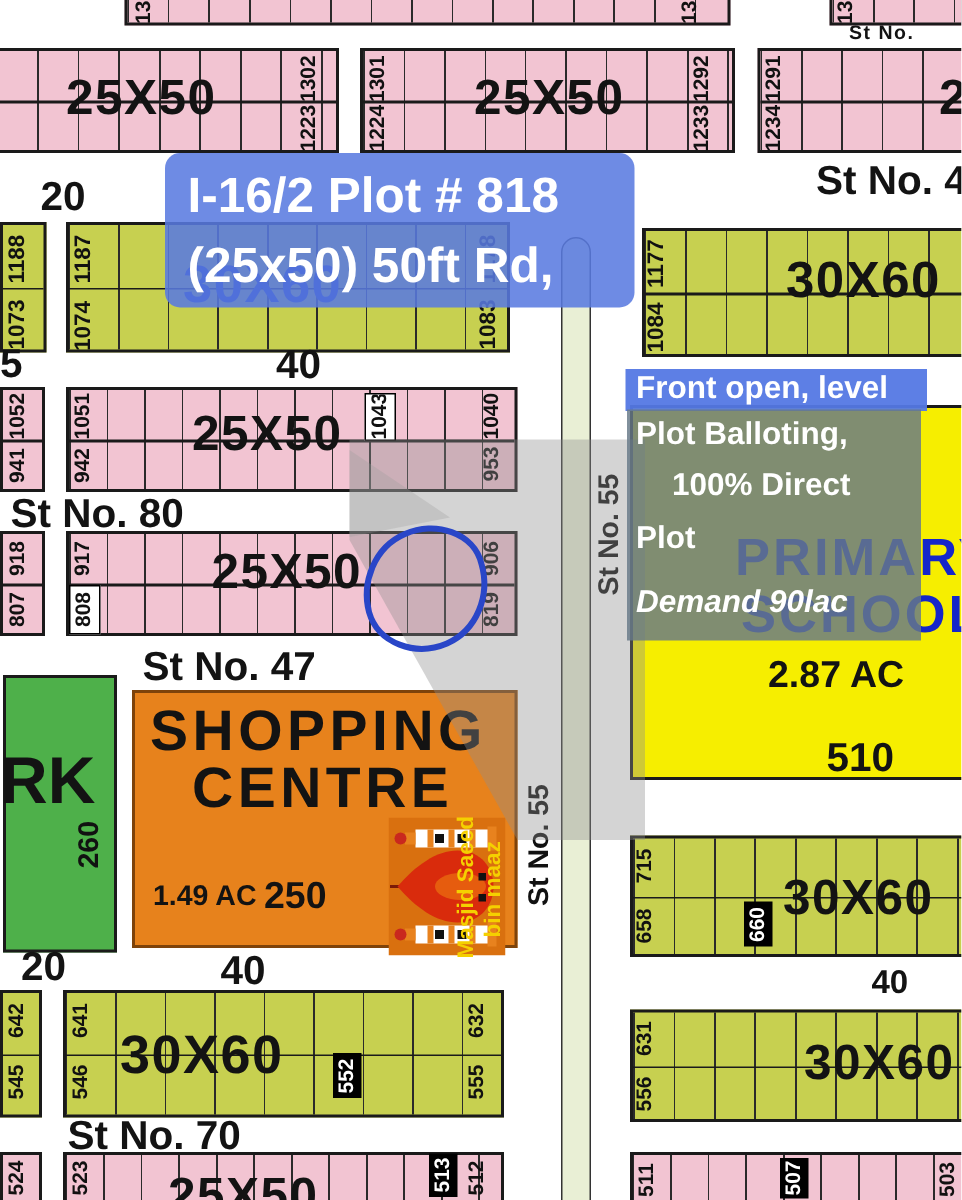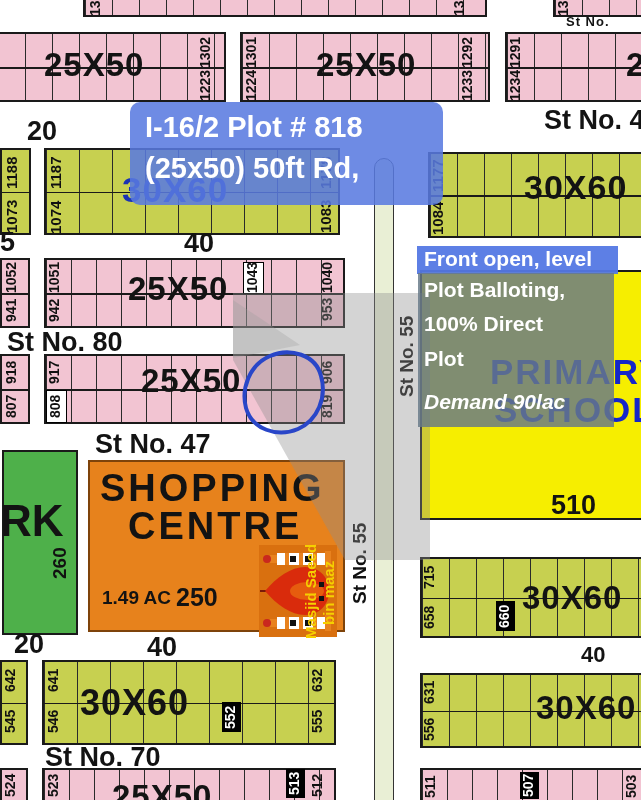--- a/index.html
+++ b/index.html
@@ -22,22 +22,22 @@
   .bb{background:#000;color:#fff;width:19px;line-height:17px;}
   .vnl{width:24px;font-size:19px;line-height:24px;}
   .vst{position:absolute;writing-mode:vertical-rl;transform:rotate(180deg);
        width:22px;font-weight:bold;font-size:19px;line-height:22px;text-align:center;color:#111;white-space:nowrap;}
   
   .sz{position:absolute;font-weight:bold;color:#131313;letter-spacing:1px;white-space:nowrap;line-height:1.05;}
   .st{position:absolute;font-weight:bold;color:#131313;white-space:nowrap;line-height:1.05;}
   .blue-txt{color:#1b33b4;}
   
   .title-overlay{position:absolute;left:110px;top:102px;width:313px;height:103px;border-radius:10px;
-      background:rgba(88,122,224,0.87);color:#fff;font-weight:bold;font-size:29px;line-height:1.42;
-      padding:5px 0 0 15px;box-sizing:border-box;margin-left:20px;}
+      background:rgba(88,122,224,0.87);color:#fff;font-weight:bold;font-size:33px;line-height:1.42;
+      padding:5px 0 0 15px;box-sizing:border-box;}
   .note-header{position:absolute;left:417px;top:246px;width:201px;height:28px;background:rgba(84,120,228,0.95);}
   .note-panel{position:absolute;left:418px;top:273px;width:196px;height:154px;background:rgba(104,122,136,0.83);}
   .note-line{position:absolute;color:#fff;font-weight:bold;font-size:21px;white-space:nowrap;}
   .svg-abs{position:absolute;left:0;top:0;pointer-events:none;}
   .road{position:absolute;left:374px;top:158px;width:20px;height:645px;background:#e9efd5;
         border:1.5px solid #333;border-radius:10px 10px 0 0;box-sizing:border-box;}
   .mosque-wrap{position:absolute;left:252px;top:552px;width:92px;height:78px;transform:rotate(-90deg);}
   .mosque-txt{position:absolute;writing-mode:vertical-rl;transform:rotate(180deg);
       font-weight:bold;color:#f5d000;text-align:center;white-space:nowrap;}
 </style>
@@ -230,37 +230,38 @@
       <ellipse cx="46" cy="48" rx="9" ry="17" fill="#e8650f" opacity="0.85"></ellipse>
       <rect x="36" y="60" width="5" height="5" fill="#111"></rect>
       <rect x="50" y="60" width="5" height="5" fill="#111"></rect>
     </svg>
   </div>
   <span class="mosque-txt" style="left:302px;top:545px;height:94px;font-size:15px;line-height:18px;">Masjid Saeed</span>
   <span class="mosque-txt" style="left:320px;top:556px;height:74px;font-size:15px;line-height:18px;">bin maaz</span>
 
   <div class="st blue-txt" style="left:490px;top:354px;font-size:35px;letter-spacing:2px;color:#1526c9;">PRIMARY</div>
   <div class="st blue-txt" style="left:494px;top:392px;font-size:35px;letter-spacing:2px;color:#1526c9;">SCHOOL</div>
+  <div class="st" style="left:512px;top:437px;font-size:25px;">2.87 AC</div>
   <div class="st" style="left:551px;top:491px;font-size:27px;">510</div>
 
   <svg class="svg-abs" width="641" height="800" viewBox="0 0 641 800">
     <polygon points="233,293 430,293 430,560 345,560 233,360" fill="#8f8f8f" opacity="0.38"></polygon>
     <polygon points="233,300 300,345 233,358" fill="#9a9a9a" opacity="0.3"></polygon>
   </svg>
 
   <svg class="svg-abs" width="641" height="800" viewBox="0 0 641 800">
     <path d="M270,356 C290,347 316,355 321,376 C327,397 318,420 298,429 C277,438 252,429 246,408 C241,389 249,365 270,356 Z" fill="none" stroke="#2946c8" stroke-width="4" stroke-linecap="round"></path>
   </svg>
 
   <div class="title-overlay">
     <div>I-16/2 Plot # 818</div>
     <div>(25x50) 50ft Rd,</div>
   </div>
 
   <div class="note-header"></div>
   <div class="note-panel"></div>
   <div class="note-line" style="left:424px;top:278px;">Plot Balloting,</div>
   <div class="note-line" style="left:424px;top:247px;">Front open, level</div>
-  <div class="note-line" style="left:424px;top:312px;">100% Direct</div>
+  <div class="note-line" style="left:448px;top:312px;">100% Direct</div>
   <div class="note-line" style="left:424px;top:347px;">Plot</div>
   <div class="note-line" style="left:424px;top:390px;font-style:italic;">Demand 90lac</div>
 
 </div>
 
 </body></html>

